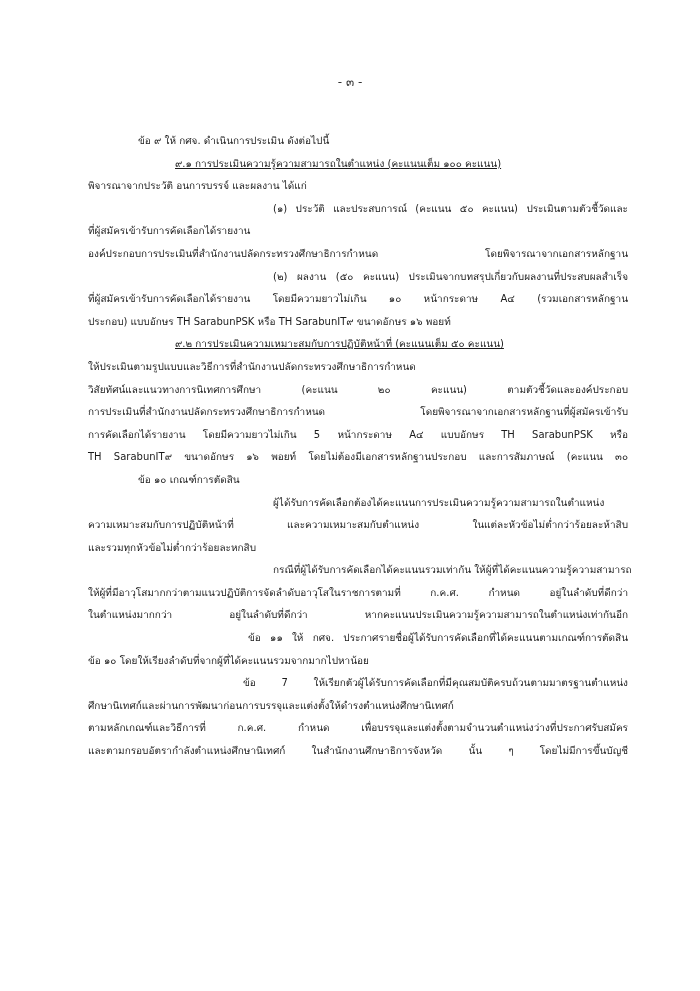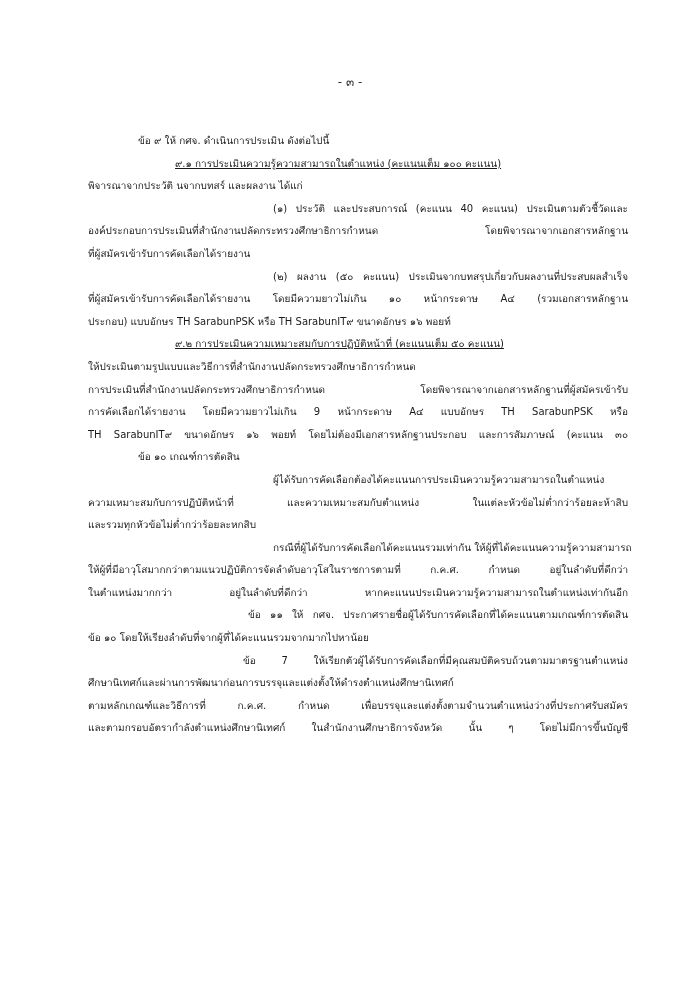--- a/index.html
+++ b/index.html
@@ -46,31 +46,32 @@
     .ind3 { padding-left: 185px; }
   </style>
 </head>
 <body>
 
 <div class="page-number">- ๓ -</div>
 
 <div class="content">
   <div class="line ind1">ข้อ ๙ ให้ กศจ. ดำเนินการประเมิน ดังต่อไปนี้</div>
   <div class="line ind2">๙.๑ การประเมินความรู้ความสามารถในตำแหน่ง (คะแนนเต็ม ๑๐๐ คะแนน)</div>
-  <div class="line">พิจารณาจากประวัติ นจากบทสร์ และผลงาน ได้แก่</div>
-  <div class="line ind3 justify">(๑) ประวัติ และประสบการณ์ (คะแนน 40 คะแนน) ประเมินตามตัวชี้วัดและ</div>
+  <div class="line">พิจารณาจากประวัติ อนการบรรจ์ และผลงาน ได้แก่</div>
+  <div class="line ind3 justify">(๑) ประวัติ และประสบการณ์ (คะแนน ๕๐ คะแนน) ประเมินตามตัวชี้วัดและ</div>
+  <div class="line">ที่ผู้สมัครเข้ารับการคัดเลือกได้รายงาน</div>
   <div class="line justify">องค์ประกอบการประเมินที่สำนักงานปลัดกระทรวงศึกษาธิการกำหนด โดยพิจารณาจากเอกสารหลักฐาน</div>
-  <div class="line">ที่ผู้สมัครเข้ารับการคัดเลือกได้รายงาน</div>
   <div class="line ind3 justify">(๒) ผลงาน (๕๐ คะแนน) ประเมินจากบทสรุปเกี่ยวกับผลงานที่ประสบผลสำเร็จ</div>
   <div class="line justify">ที่ผู้สมัครเข้ารับการคัดเลือกได้รายงาน โดยมีความยาวไม่เกิน ๑๐ หน้ากระดาษ A๔ (รวมเอกสารหลักฐาน</div>
   <div class="line">ประกอบ) แบบอักษร TH SarabunPSK หรือ TH SarabunIT๙ ขนาดอักษร ๑๖ พอยท์</div>
   <div class="line ind2">๙.๒ การประเมินความเหมาะสมกับการปฏิบัติหน้าที่ (คะแนนเต็ม ๕๐ คะแนน)</div>
   <div class="line">ให้ประเมินตามรูปแบบและวิธีการที่สำนักงานปลัดกระทรวงศึกษาธิการกำหนด</div>
+  <div class="line justify">วิสัยทัศน์และแนวทางการนิเทศการศึกษา (คะแนน ๒๐ คะแนน) ตามตัวชี้วัดและองค์ประกอบ</div>
   <div class="line justify">การประเมินที่สำนักงานปลัดกระทรวงศึกษาธิการกำหนด โดยพิจารณาจากเอกสารหลักฐานที่ผู้สมัครเข้ารับ</div>
-  <div class="line justify">การคัดเลือกได้รายงาน โดยมีความยาวไม่เกิน 9 หน้ากระดาษ A๔ แบบอักษร TH SarabunPSK หรือ</div>
+  <div class="line justify">การคัดเลือกได้รายงาน โดยมีความยาวไม่เกิน 5 หน้ากระดาษ A๔ แบบอักษร TH SarabunPSK หรือ</div>
   <div class="line justify">TH SarabunIT๙ ขนาดอักษร ๑๖ พอยท์ โดยไม่ต้องมีเอกสารหลักฐานประกอบ และการสัมภาษณ์ (คะแนน ๓๐</div>
   <div class="line ind1">ข้อ ๑๐ เกณฑ์การตัดสิน</div>
   <div class="line ind3 justify">ผู้ได้รับการคัดเลือกต้องได้คะแนนการประเมินความรู้ความสามารถในตำแหน่ง</div>
   <div class="line justify">ความเหมาะสมกับการปฏิบัติหน้าที่ และความเหมาะสมกับตำแหน่ง ในแต่ละหัวข้อไม่ต่ำกว่าร้อยละห้าสิบ</div>
   <div class="line">และรวมทุกหัวข้อไม่ต่ำกว่าร้อยละหกสิบ</div>
   <div class="line ind3 justify">กรณีที่ผู้ได้รับการคัดเลือกได้คะแนนรวมเท่ากัน ให้ผู้ที่ได้คะแนนความรู้ความสามารถ</div>
   <div class="line justify">ให้ผู้ที่มีอาวุโสมากกว่าตามแนวปฏิบัติการจัดลำดับอาวุโสในราชการตามที่ ก.ค.ศ. กำหนด อยู่ในลำดับที่ดีกว่า</div>
   <div class="line justify">ในตำแหน่งมากกว่า อยู่ในลำดับที่ดีกว่า หากคะแนนประเมินความรู้ความสามารถในตำแหน่งเท่ากันอีก</div>
   <div class="line ind3 justify" style="padding-left:160px">ข้อ ๑๑ ให้ กศจ. ประกาศรายชื่อผู้ได้รับการคัดเลือกที่ได้คะแนนตามเกณฑ์การตัดสิน</div>
   <div class="line">ข้อ ๑๐ โดยให้เรียงลำดับที่จากผู้ที่ได้คะแนนรวมจากมากไปหาน้อย</div>

